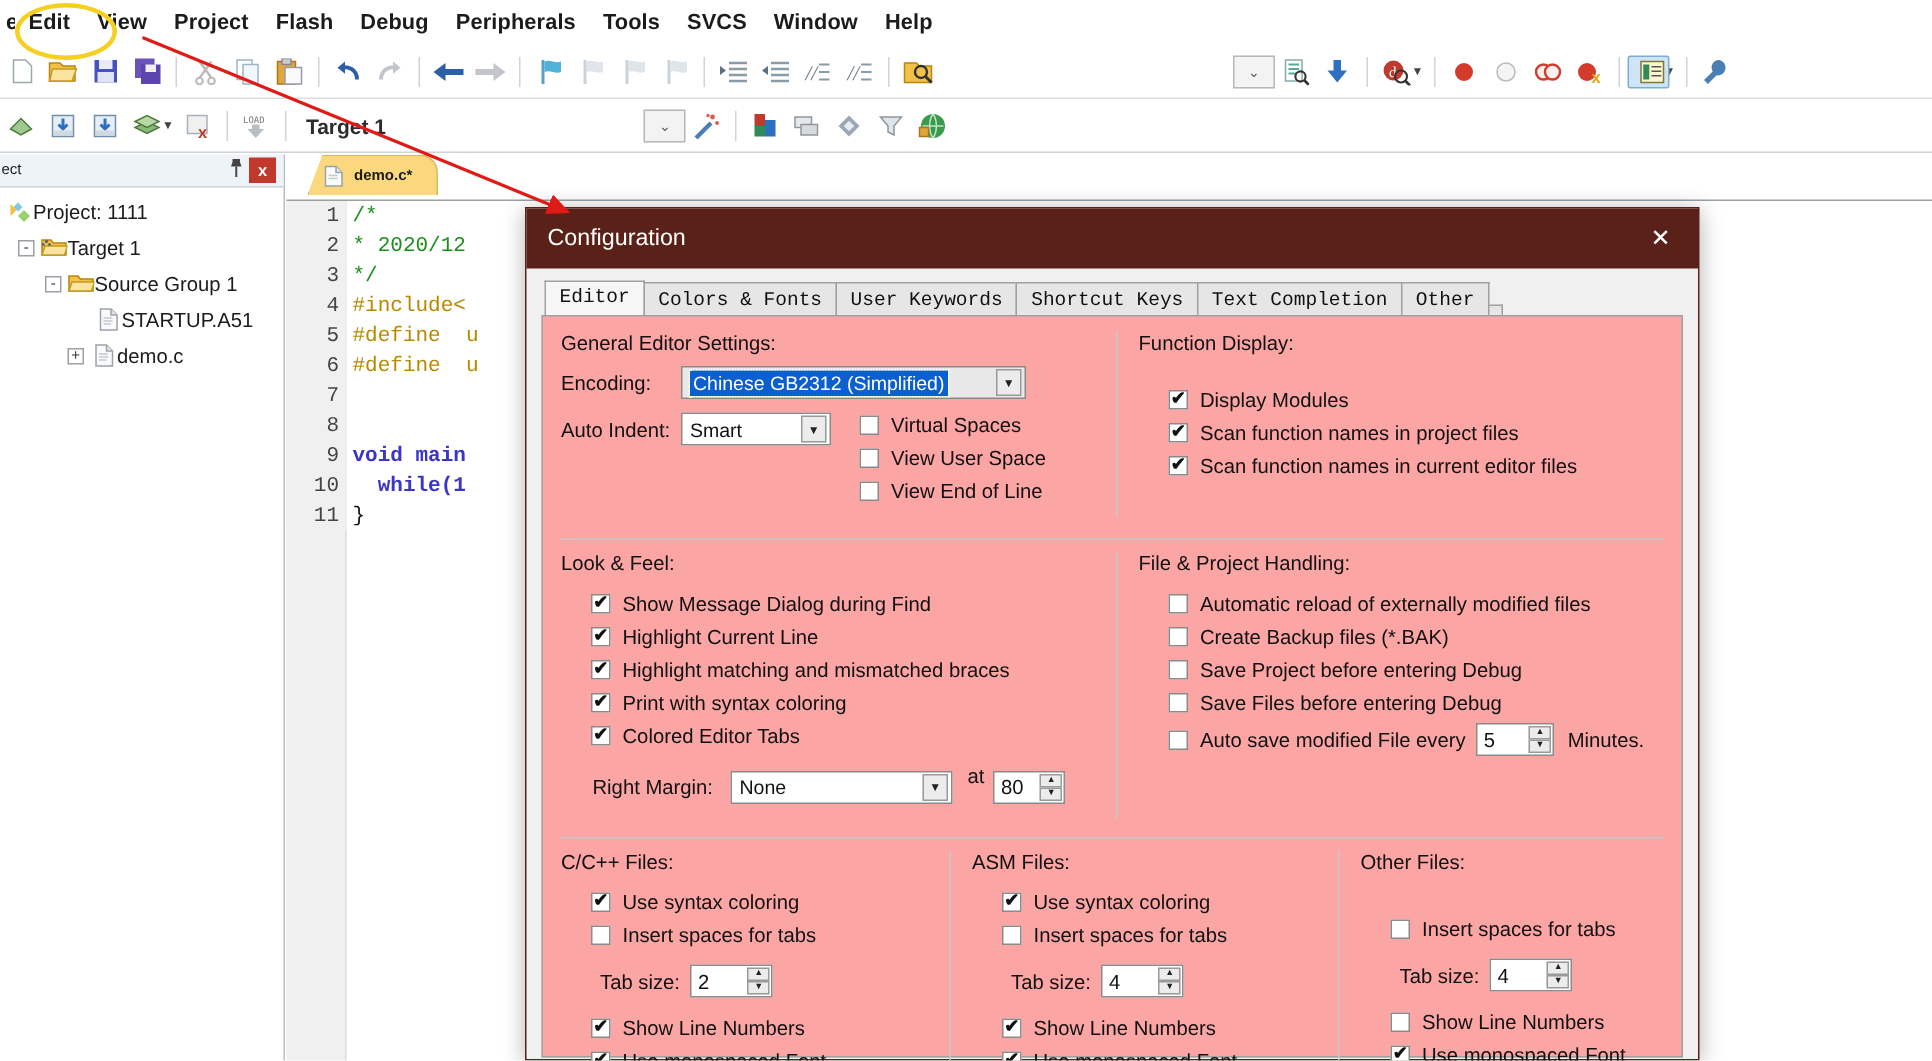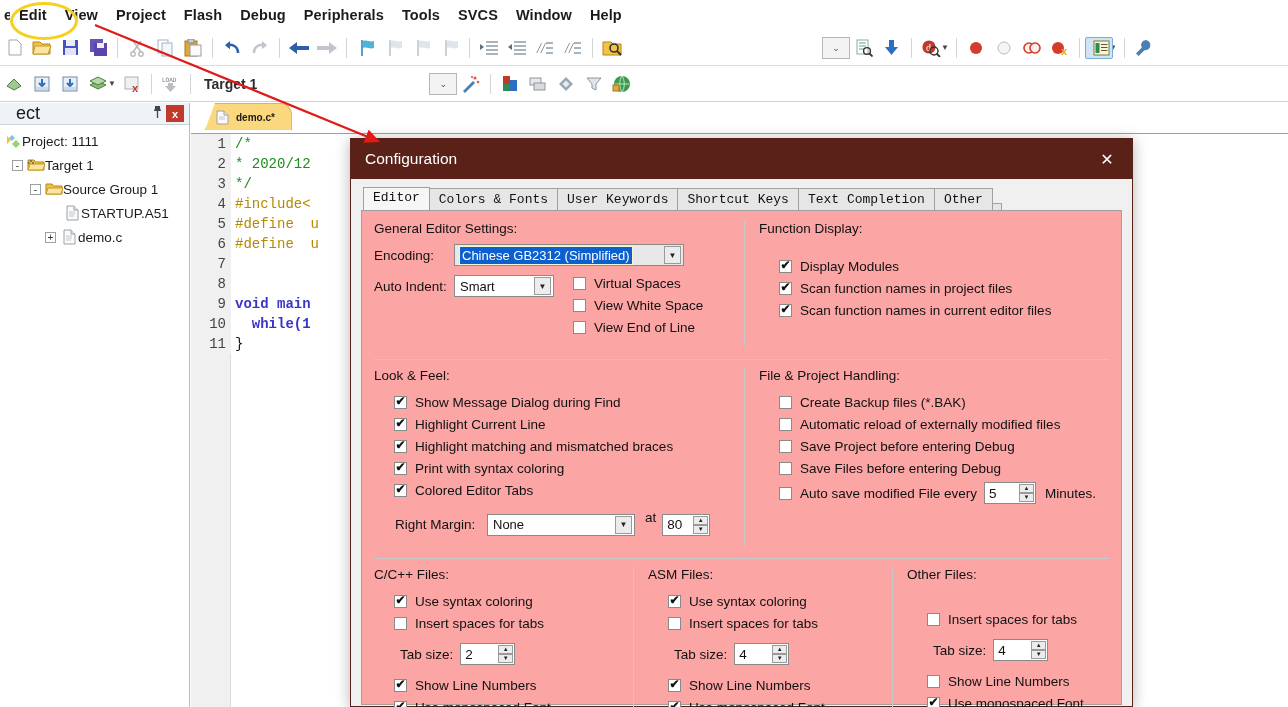--- a/index.html
+++ b/index.html
@@ -52,21 +52,21 @@
 
   
   .panel{
     position:absolute; left:0; top:103px; width:190px; height:604px;
     background:#ffffff; border-right:1px solid #b9bcc0;
   }
   .panel-head{
     height:22px; background:#eef3f8; display:flex; align-items:center;
     padding:0 2px 0 0; border-bottom:1px solid #cdd3da;
   }
-  .panel-title{ font-size:18px; color:#1b1b1b; flex:1; padding-left:16px; }
+  .panel-title{ font-size:10px; color:#1b1b1b; flex:1; padding-left:1px; }
   .pin{ width:18px; text-align:center; font-size:13px; color:#333; }
   .panel-x{
     width:18px; height:17px; background:#c0392b; color:#fff; font-size:11px;
     display:flex; align-items:center; justify-content:center; margin-right:3px;
     font-weight:bold;
   }
   .tree{ padding:4px 0 0 0; }
   .tnode{ display:flex; align-items:center; height:24px; font-size:13.5px; color:#1b1b1b; white-space:nowrap; }
   .texp{
     width:11px; height:11px; border:1px solid #9aa0a6; background:#fff;
@@ -701,21 +701,21 @@
               <span>Smart</span>
               <span class="arrow">▼</span>
             </div>
             <div style="margin-left:19px; margin-top:-3px">
               <div class="cbrow">
                 <span class="cb"></span>
                 <span class="lbl">Virtual Spaces</span>
               </div>
               <div class="cbrow">
                 <span class="cb"></span>
-                <span class="lbl">View White Space</span>
+                <span class="lbl">View User Space</span>
               </div>
               <div class="cbrow">
                 <span class="cb"></span>
                 <span class="lbl">View End of Line</span>
               </div>
             </div>
           </div>
         </div>
 
         <div class="vline"></div>
@@ -799,25 +799,25 @@
           </div>
         </div>
 
         <div class="vline"></div>
 
         <div class="col-r">
           <div class="sect-title">File &amp; Project Handling:</div>
           <div style="margin-left:20px">
             <div class="cbrow">
               <span class="cb"></span>
+              <span class="lbl">Automatic reload of externally modified files</span>
+            </div>
+            <div class="cbrow">
+              <span class="cb"></span>
               <span class="lbl">Create Backup files (*.BAK)</span>
-            </div>
-            <div class="cbrow">
-              <span class="cb"></span>
-              <span class="lbl">Automatic reload of externally modified files</span>
             </div>
             <div class="cbrow">
               <span class="cb"></span>
               <span class="lbl">Save Project before entering Debug</span>
             </div>
             <div class="cbrow">
               <span class="cb"></span>
               <span class="lbl">Save Files before entering Debug</span>
             </div>
             <div class="cbrow" style="height:28px">

